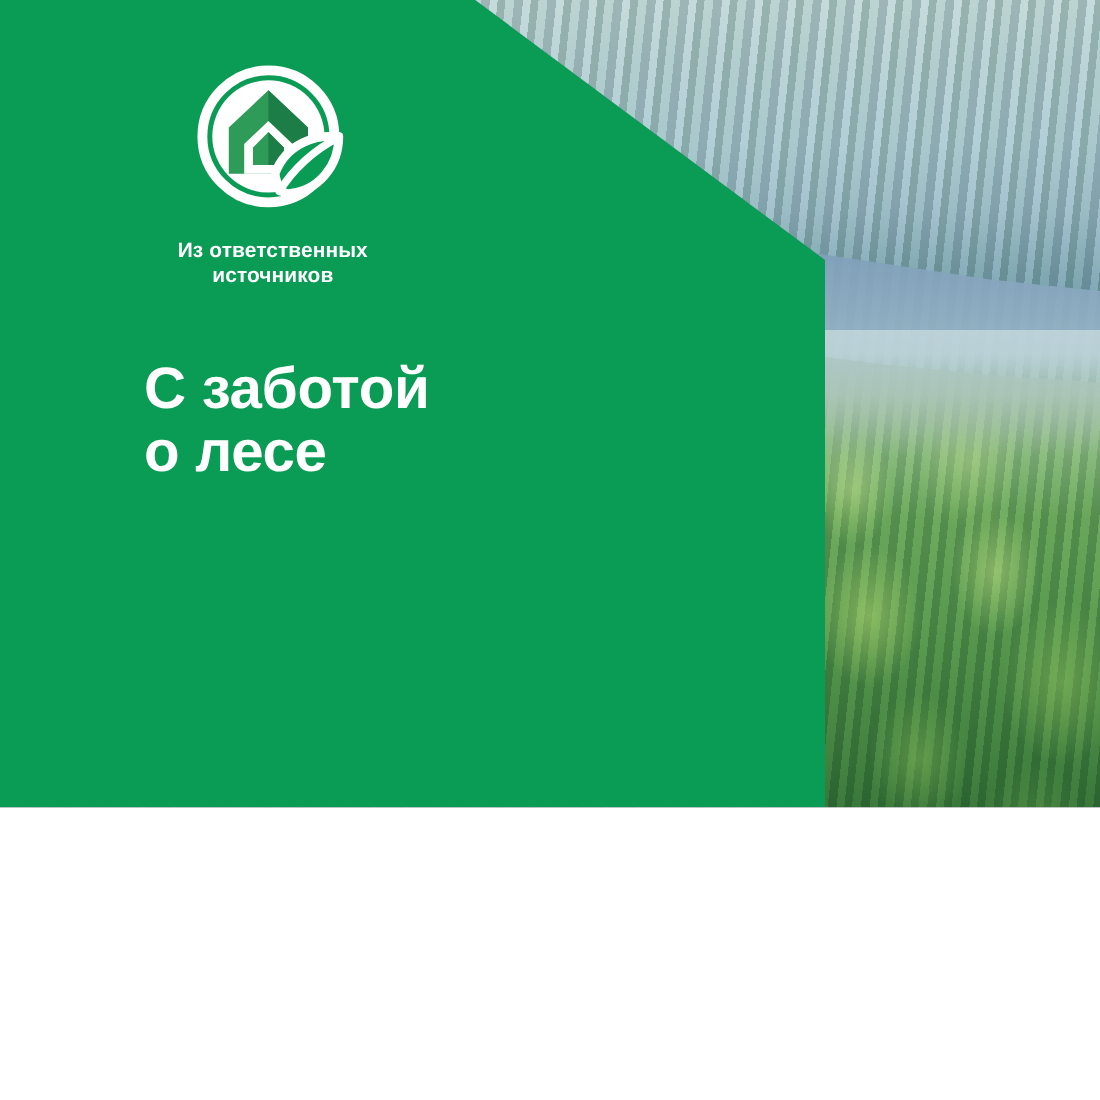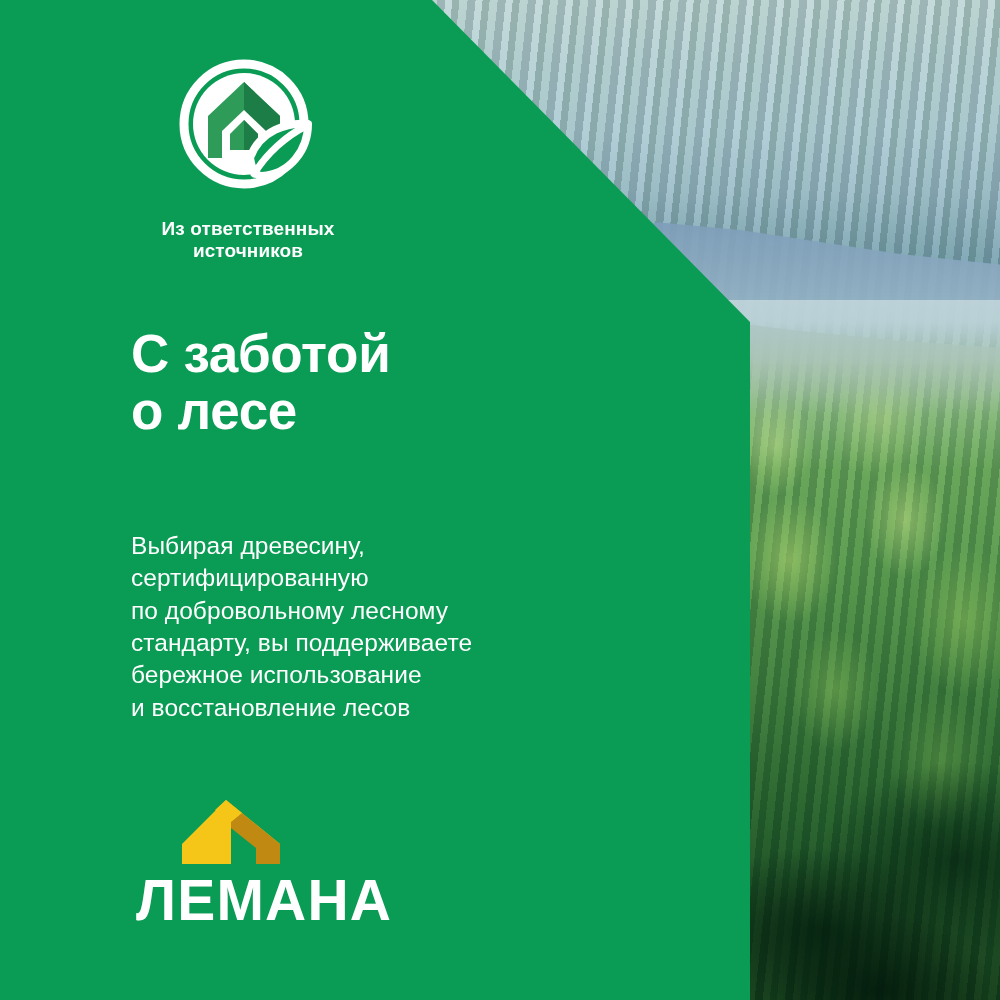--- a/index.html
+++ b/index.html
@@ -3,21 +3,21 @@
 <meta charset="utf-8">
 <style>
   html, body {
     margin: 0;
     padding: 0;
     background: #ffffff;
   }
   .poster {
     position: relative;
     width: 1000px;
-    height: 1000px;
+    height: 734px;
     overflow: hidden;
     font-family: "Liberation Sans", "DejaVu Sans", sans-serif;
     background: #0f172a;
   }
 
   
   .photo {
     position: absolute;
     inset: 0;
     background:
@@ -205,26 +205,20 @@
         <path d="M80 116 C92 96 112 78 132 68" fill="none" stroke="#ffffff" stroke-width="7" stroke-linecap="round"></path>
       </svg>
     </div>
     <div class="eco-caption">Из ответственных
 источников</div>
   </div>
 
   <div class="headline">С заботой
 о лесе</div>
 
-  <div class="body-copy">Выбирая древесину,
-сертифицированную
-по добровольному лесному
-стандарту, вы поддерживаете
-бережное использование
-и восстановление лесов</div>
 
   <div class="brand">
     <svg class="brand-house" viewBox="0 0 152 68" xmlns="http://www.w3.org/2000/svg">
 
       <path d="M58 2 L112 46 L112 66 L14 66 L14 46 Z" fill="#f5c518"></path>
 
       <path d="M58 2 L112 46 L112 66 L63 66 L63 22 Z" fill="#c08a12"></path>
 
       <path d="M63 30 L88 50 L88 66 L63 66 Z" fill="#0a9b54"></path>
 

